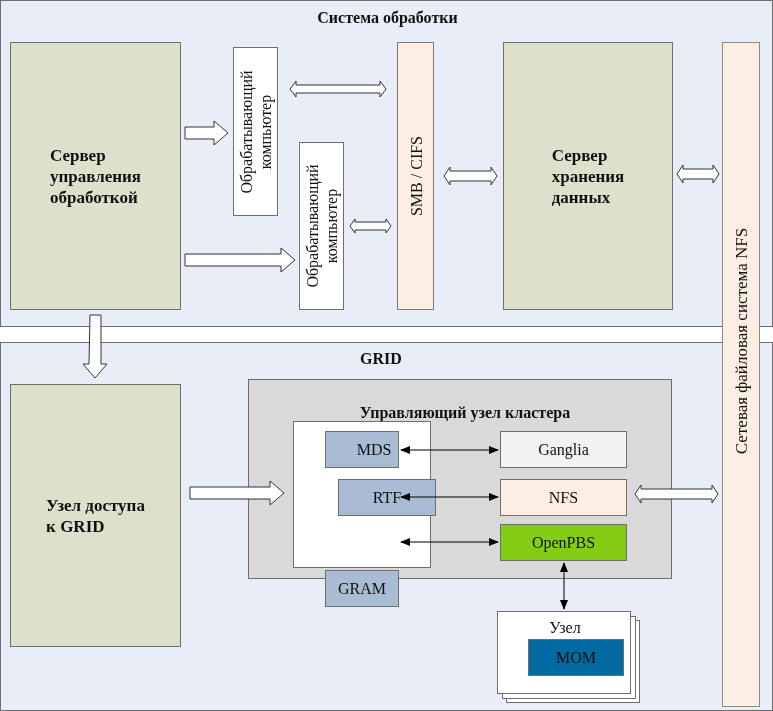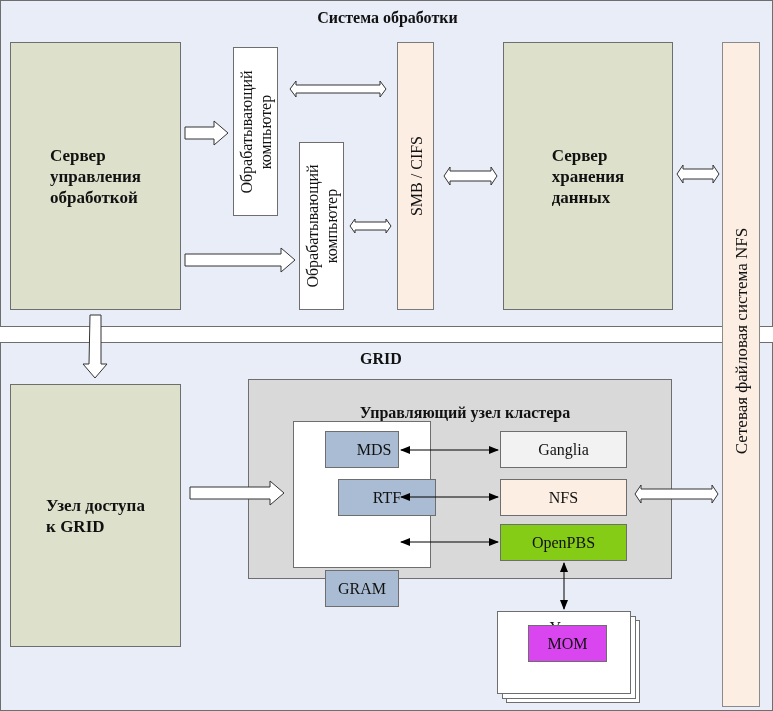--- a/index.html
+++ b/index.html
@@ -83,21 +83,21 @@
     <span>NFS</span>
   </div>
 <div class="abs cell" style="left:500px;top:524px;width:127px;height:37px;background:#84cc16;">
     <span>OpenPBS</span>
   </div>
 
 <div class="abs white" style="left:506px;top:620px;width:134px;height:83px;"></div>
 <div class="abs white" style="left:502px;top:616px;width:134px;height:83px;"></div>
 <div class="abs white" style="left:497px;top:611px;width:134px;height:83px;">
   <div class="abs" style="left:0;top:7px;width:134px;text-align:center;font-size:16px;">Узел</div>
-  <div class="abs cell" style="left:30px;top:13px;width:79px;height:37px;background:#d946ef;">
+  <div class="abs cell" style="left:30px;top:27px;width:96px;height:37px;background:#0369a1;">
       <span>MOM</span>
     </div>
 </div>
 
 <svg width="773" height="711">
   <defs>
     <marker id="ah" markerWidth="10" markerHeight="8" refX="9" refY="4" orient="auto-start-reverse" markerUnits="userSpaceOnUse">
       <path d="M0,0 L10,4 L0,8 Z" fill="#000"></path>
     </marker>
   </defs>

